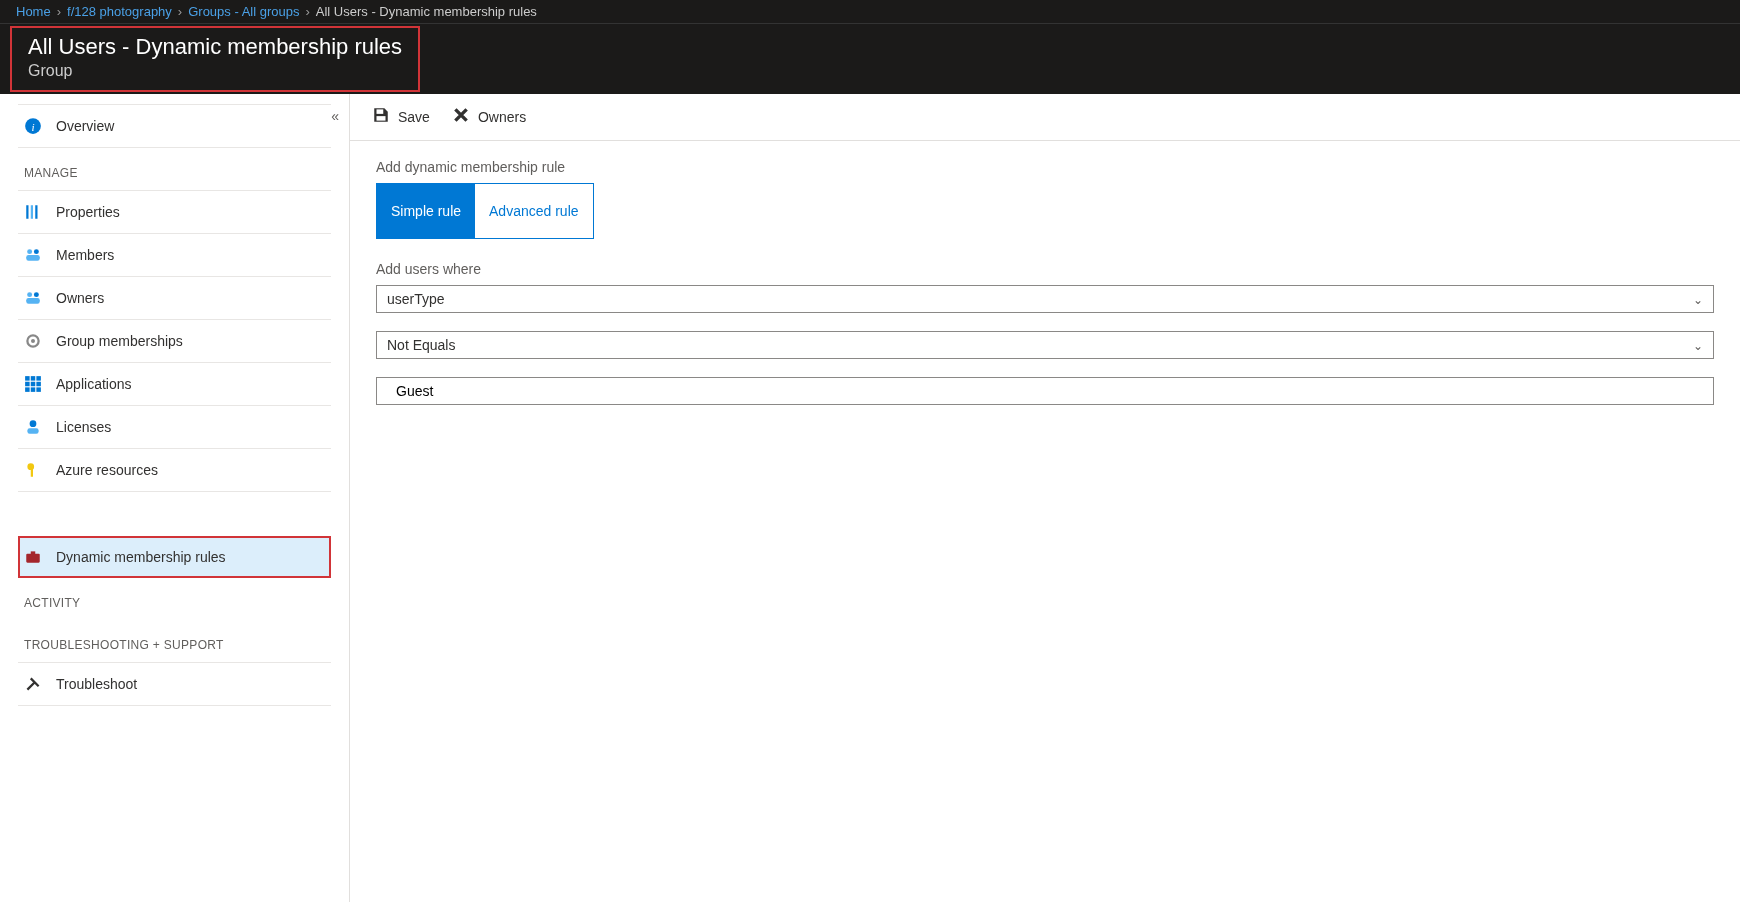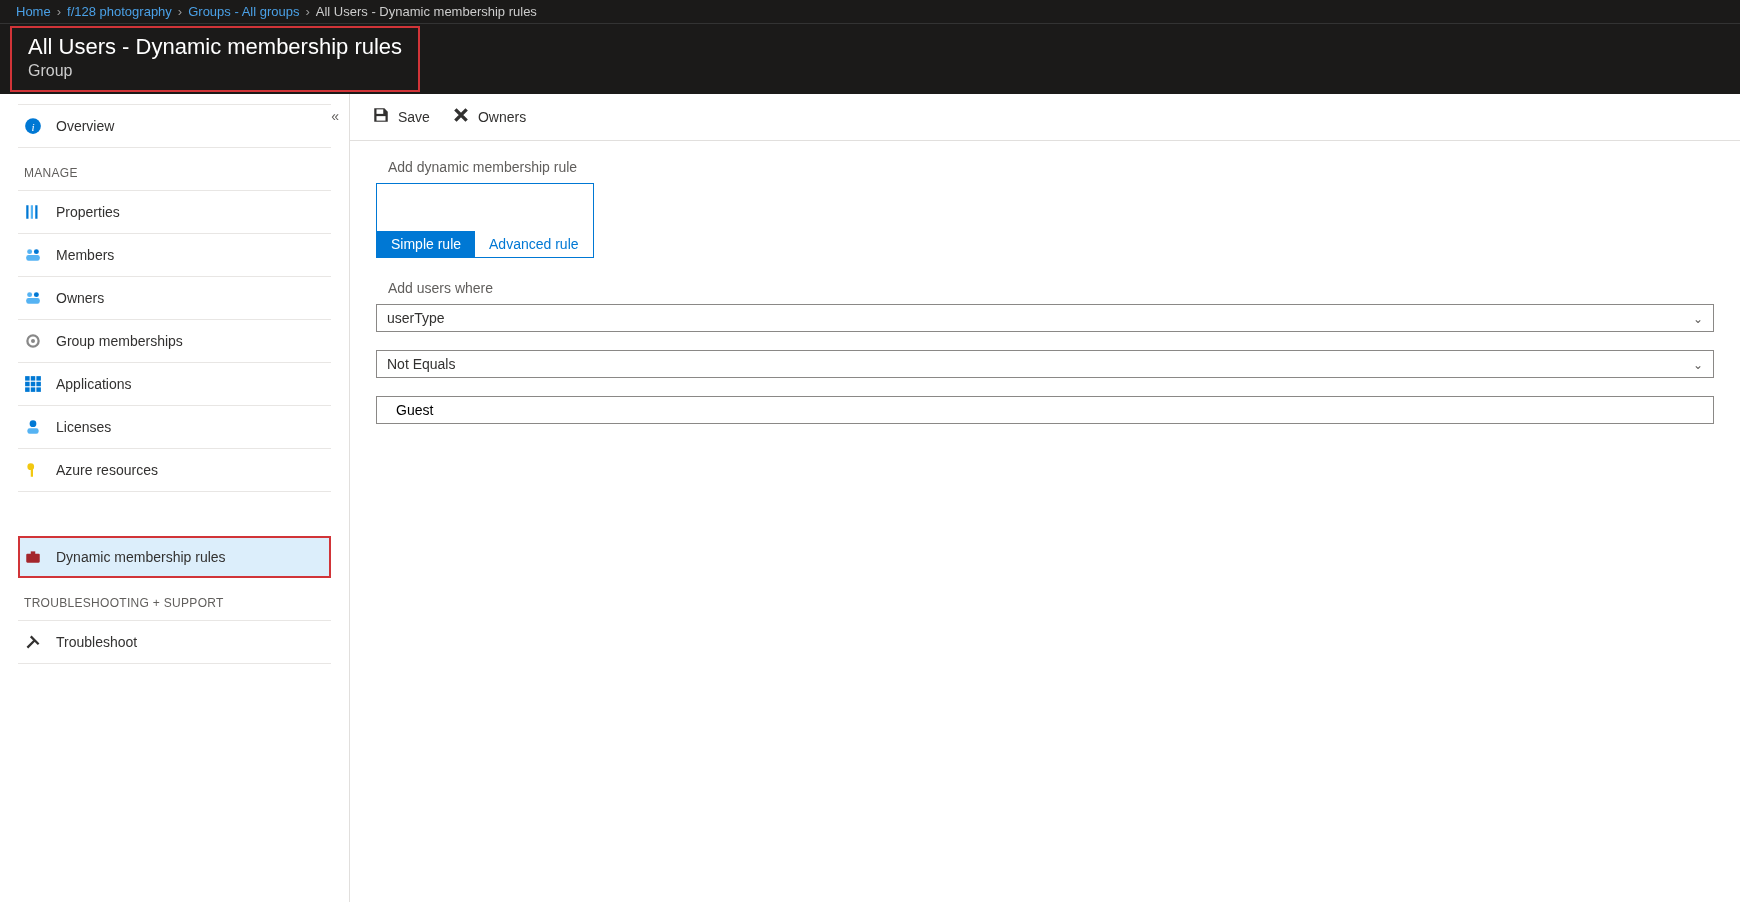--- a/index.html
+++ b/index.html
@@ -29,23 +29,23 @@
   .nav-item.active { background: #dceefb; }
   .nav-item.highlighted { border: 2px solid #d13438; padding: 10px 4px; margin-top: 44px; }
   
   
   .main { flex: 1; display: flex; flex-direction: column; }
   .toolbar { display: flex; align-items: center; gap: 22px; padding: 12px 22px; border-bottom: 1px solid #e1dfdd; }
   .toolbar-btn { display: flex; align-items: center; gap: 8px; font-size: 14px; cursor: pointer; background: none; border: none; color: #323130; }
   .toolbar-btn .icon { font-size: 16px; font-weight: bold; }
   
   .content { padding: 18px 26px; }
-  .section-label { font-size: 14px; color: #605e5c; margin-bottom: 8px; margin-left: 12px; }
+  .section-label { font-size: 14px; color: #605e5c; margin-bottom: 8px; }
   .tab-pills { display: inline-flex; border: 1px solid #0078d4; margin-bottom: 22px; }
-  .tab-pill { padding: 5px 14px; font-size: 14px; cursor: pointer; margin-top: 47px; }
+  .tab-pill { padding: 19px 14px; font-size: 14px; cursor: pointer; }
   .tab-pill.active { background: #0078d4; color: #fff; }
   .tab-pill.inactive { background: #fff; color: #0078d4; }
   
   .dropdown { width: 100%; display: flex; align-items: flex-end; justify-content: space-between; border: 1px solid #8a8886; padding: 5px 10px; font-size: 14px; margin-bottom: 18px; background: #fff; cursor: pointer; }
   .dropdown .chev { font-size: 12px; color: #605e5c; }
   .textinput { width: 100%; border: 1px solid #8a8886; padding: 5px 19px; font-size: 14px; background: #fff; }
   
   
   svg { width: 18px; height: 18px; }
 </style>
@@ -161,20 +161,21 @@
       <div class="nav-item active highlighted">
         <span class="icon">
           <svg viewBox="0 0 16 16">
               <rect x="2" y="5" width="12" height="8" rx="1" fill="#a4262c"></rect>
               <rect x="6" y="3" width="4" height="3" fill="#a4262c"></rect>
             </svg>
         </span>
         <span>Dynamic membership rules</span>
       </div>
 
+      <div class="nav-section-label">ACTIVITY</div>
 
       <div class="nav-section-label">TROUBLESHOOTING + SUPPORT</div>
       <div class="nav-item first-group">
         <span class="icon">
           <svg viewBox="0 0 16 16">
               <path d="M3 13 L10 6 M6 3 L13 10" stroke="#323130" stroke-width="2"></path>
             </svg>
         </span>
         <span>Troubleshoot</span>
       </div>

